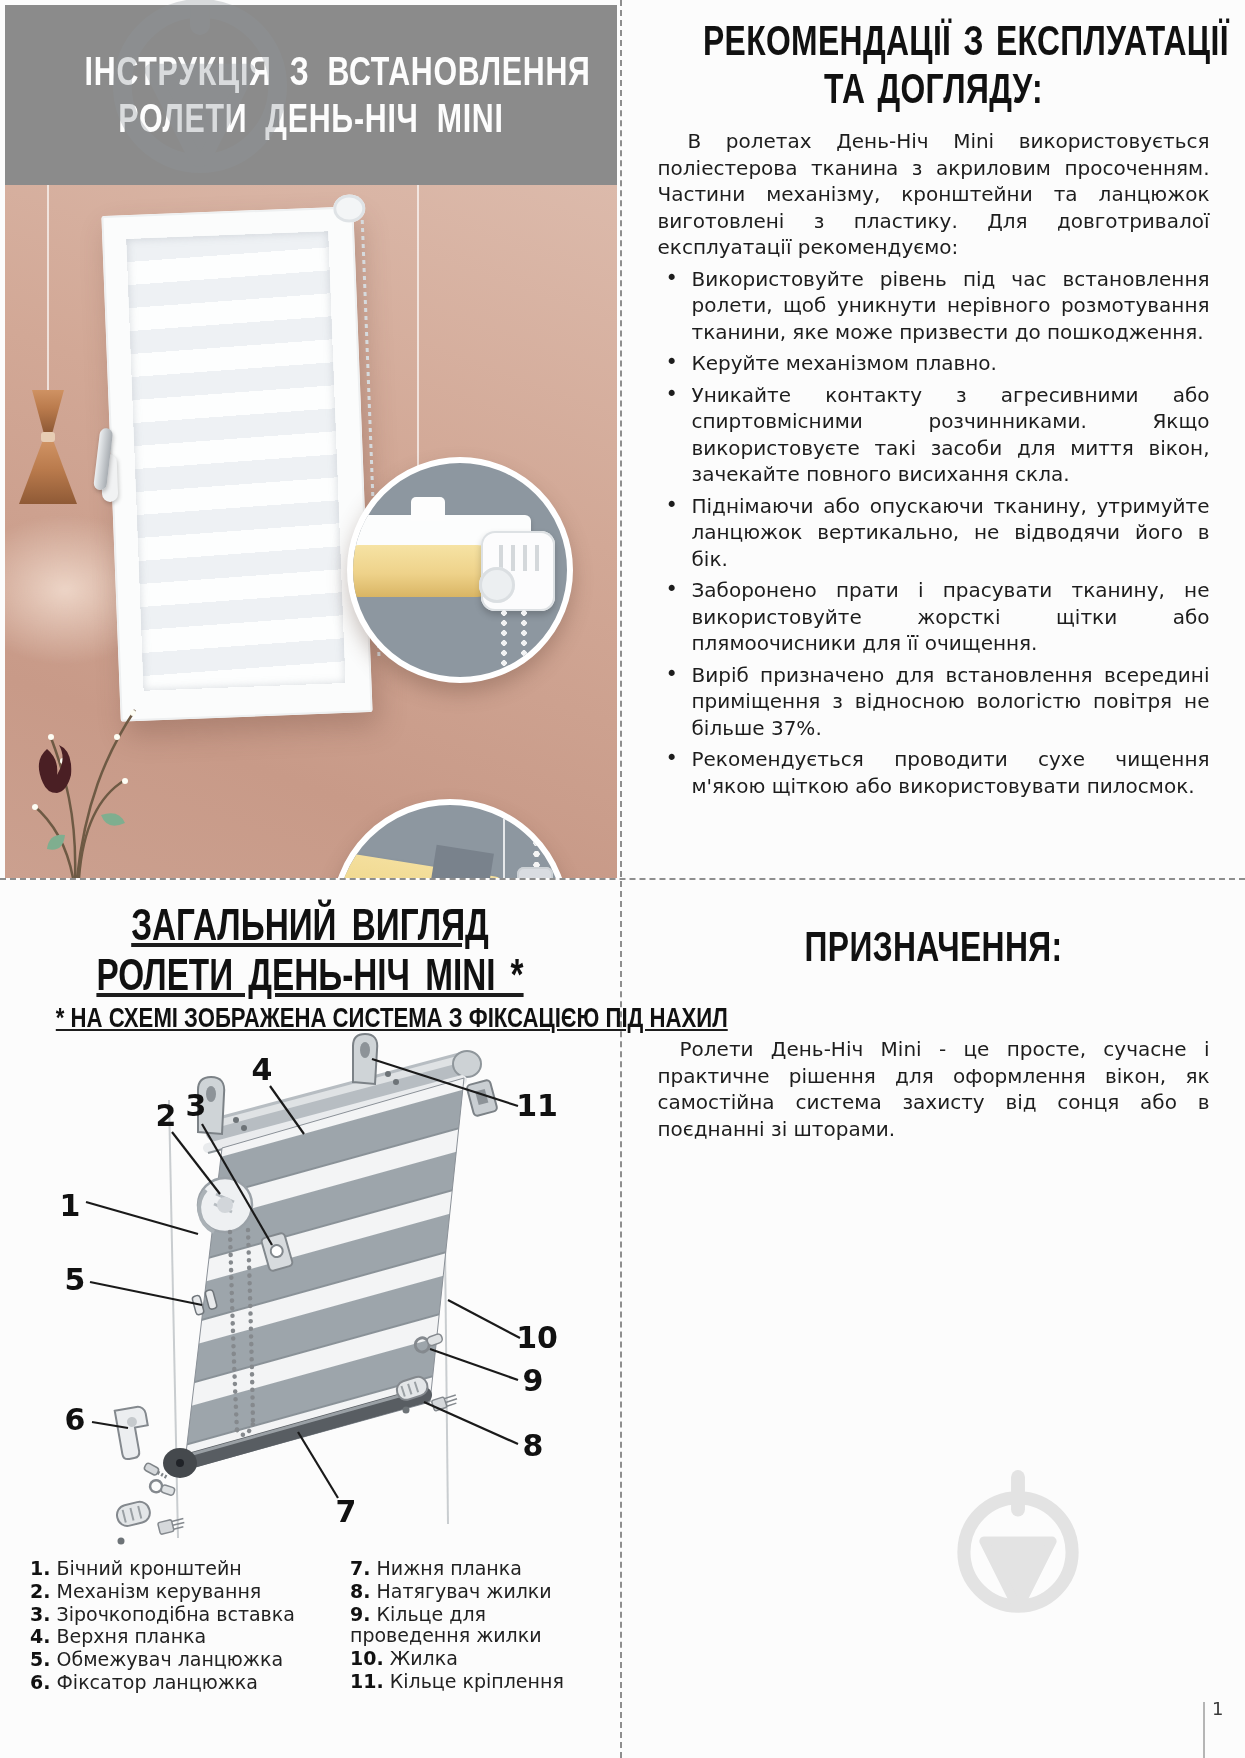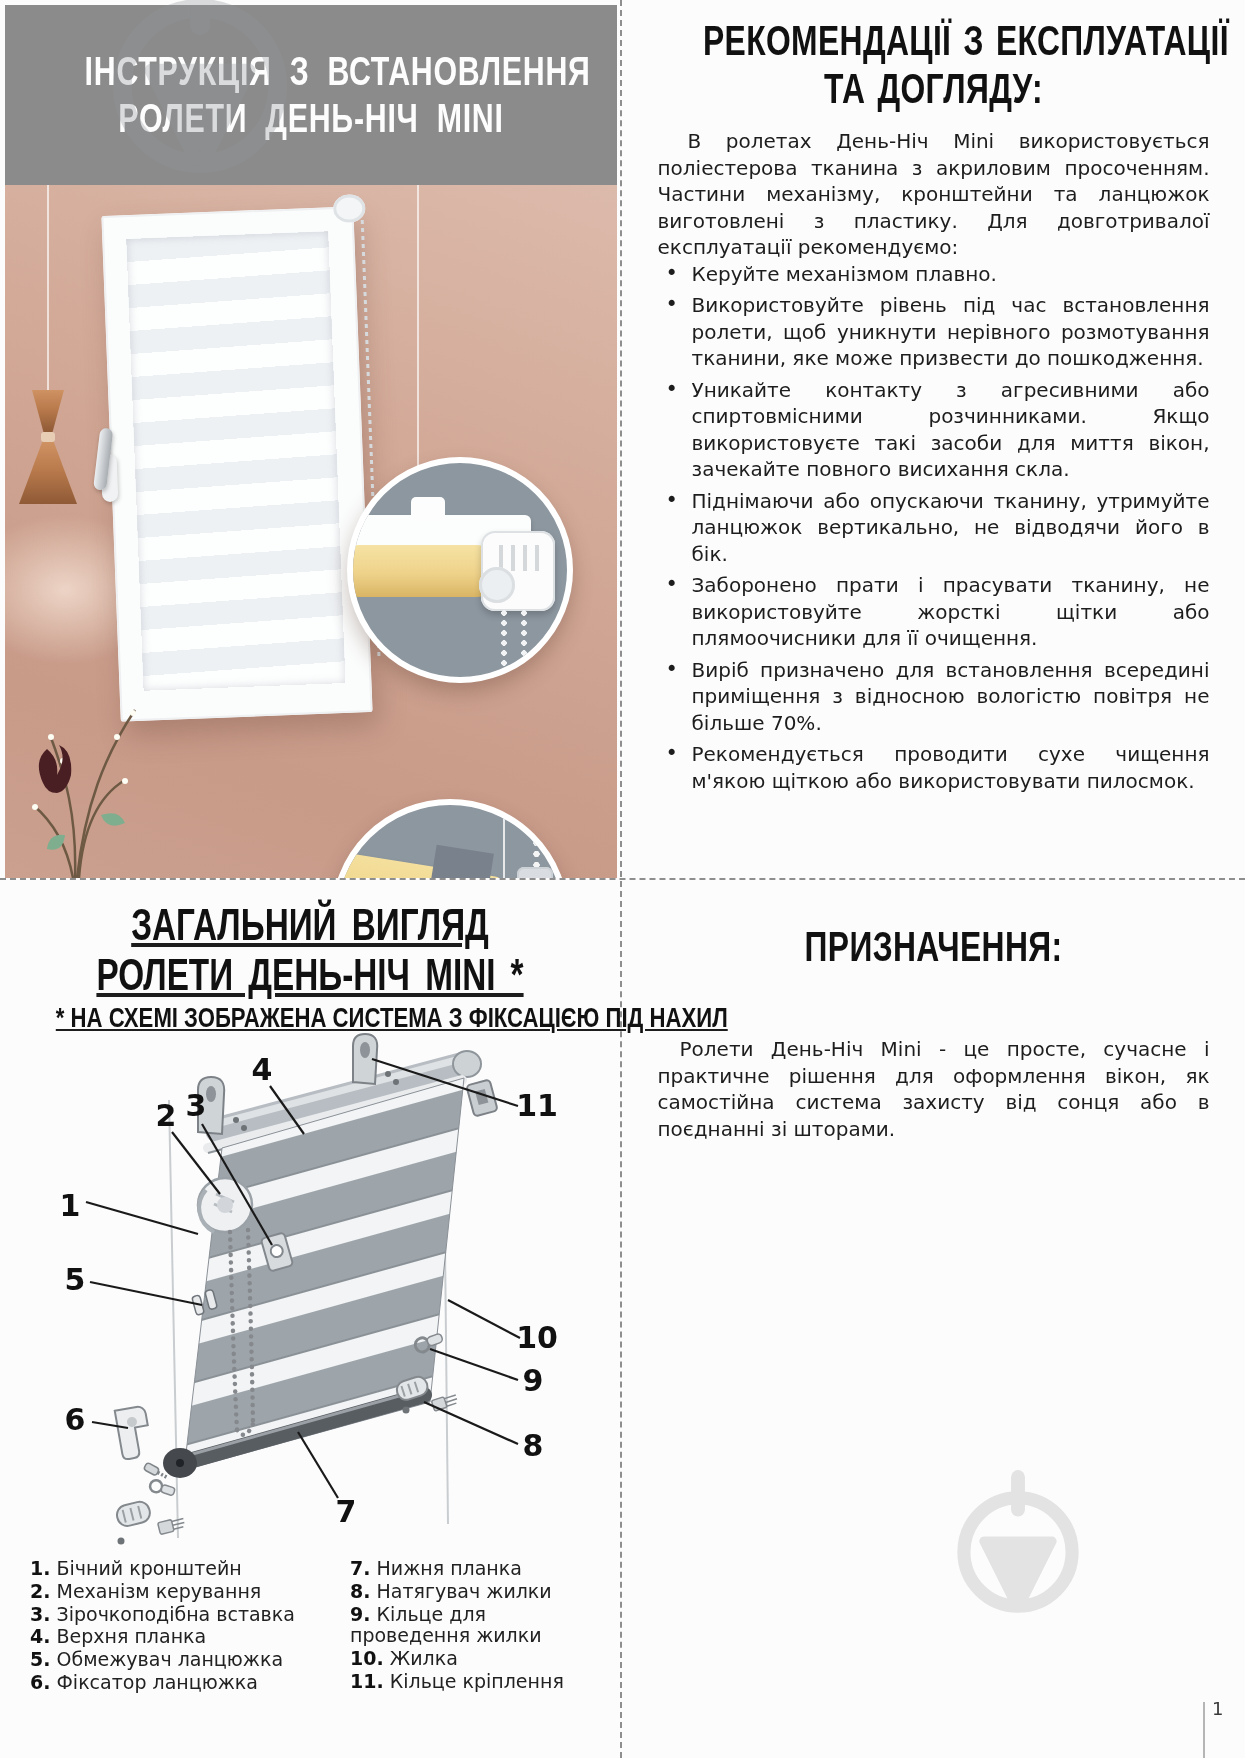--- a/index.html
+++ b/index.html
@@ -79,21 +79,21 @@
   .ib-tens { position:absolute; left:180px; top:62px; width:36px; height:72px; border-radius:7px;
              background:rgba(250,250,252,0.7); box-shadow:inset 0 0 0 2px #ccd1d5; }
   .wm { position:absolute; }
   .wm-photo { left:78px; top:-48px; width:244px; height:268px; opacity:0.32; }
   .wm-corner { left:933px; top:1458px; width:170px; height:188px; }
 
   
   .q-tr h2 .cond, .q-br h2 .cond { font-size:43px; line-height:48px; letter-spacing:0.5px; word-spacing:4px; }
   .q-tr h2 { margin-top:16px; }
   .text-col { width:552px; margin:16px auto 0; font-size:20px; line-height:26.5px; text-align:justify; color:#1d1d1d; }
-  .text-col p.intro { text-indent:30px; }
+  .text-col p.intro { text-indent:30px; margin-bottom:5px; }
   ul.bullets { list-style:none; }
   ul.bullets li { position:relative; padding-left:34px; margin-bottom:5px; text-align:justify; }
   ul.bullets li::before { content:"•"; position:absolute; left:8px; top:-1px; font-size:21px; }
 
   
   .q-bl .titles { margin-top:20px;text-decoration:underline; }
   .q-bl .titles .t1, .q-bl .titles .t2 { font-family:"Liberation Sans", sans-serif; font-weight:bold; color:#111;
         font-size:45px; line-height:50px; word-spacing:8px; }
   .q-bl .subtitle { font-family:"Liberation Sans", sans-serif; font-weight:bold; color:#111;
         font-size:27px; line-height:32px; margin-top:2px; transform:scaleX(0.82); }
@@ -198,26 +198,26 @@
   </section>
 
   <section class="q q-tr">
     <h2>
       <span class="cond">РЕКОМЕНДАЦІЇ З ЕКСПЛУАТАЦІЇ</span>
       <span class="cond">ТА ДОГЛЯДУ:</span>
     </h2>
     <div class="text-col">
       <p class="intro">В ролетах День-Ніч Mini використовується поліестерова тканина з акриловим просоченням. Частини механізму, кронштейни та ланцюжок виготовлені з пластику. Для довготривалої експлуатації рекомендуємо:</p>
       <ul class="bullets">
+        <li>Використовуйте рівень під час встановлення ролети, щоб уникнути нерівного розмотування тканини, яке може призвести до пошкодження.</li>
         <li>Керуйте механізмом плавно.</li>
-        <li>Використовуйте рівень під час встановлення ролети, щоб уникнути нерівного розмотування тканини, яке може призвести до пошкодження.</li>
         <li>Уникайте контакту з агресивними або спиртовмісними розчинниками. Якщо використовуєте такі засоби для миття вікон, зачекайте повного висихання скла.</li>
         <li>Піднімаючи або опускаючи тканину, утримуйте ланцюжок вертикально, не відводячи його в бік.</li>
         <li>Заборонено прати і прасувати тканину, не використовуйте жорсткі щітки або плямоочисники для її очищення.</li>
-        <li>Виріб призначено для встановлення всередині приміщення з відносною вологістю повітря не більше 70%.</li>
+        <li>Виріб призначено для встановлення всередині приміщення з відносною вологістю повітря не більше 37%.</li>
         <li>Рекомендується проводити сухе чищення м'якою щіткою або використовувати пилосмок.</li>
       </ul>
     </div>
   </section>
 
   <section class="q q-bl">
     <div class="titles">
       <span class="cond t1">ЗАГАЛЬНИЙ ВИГЛЯД</span>
       <span class="cond t2">РОЛЕТИ ДЕНЬ-НІЧ MINI *</span>
       <span class="cond subtitle">* НА СХЕМІ ЗОБРАЖЕНА СИСТЕМА З ФІКСАЦІЄЮ ПІД НАХИЛ</span>

